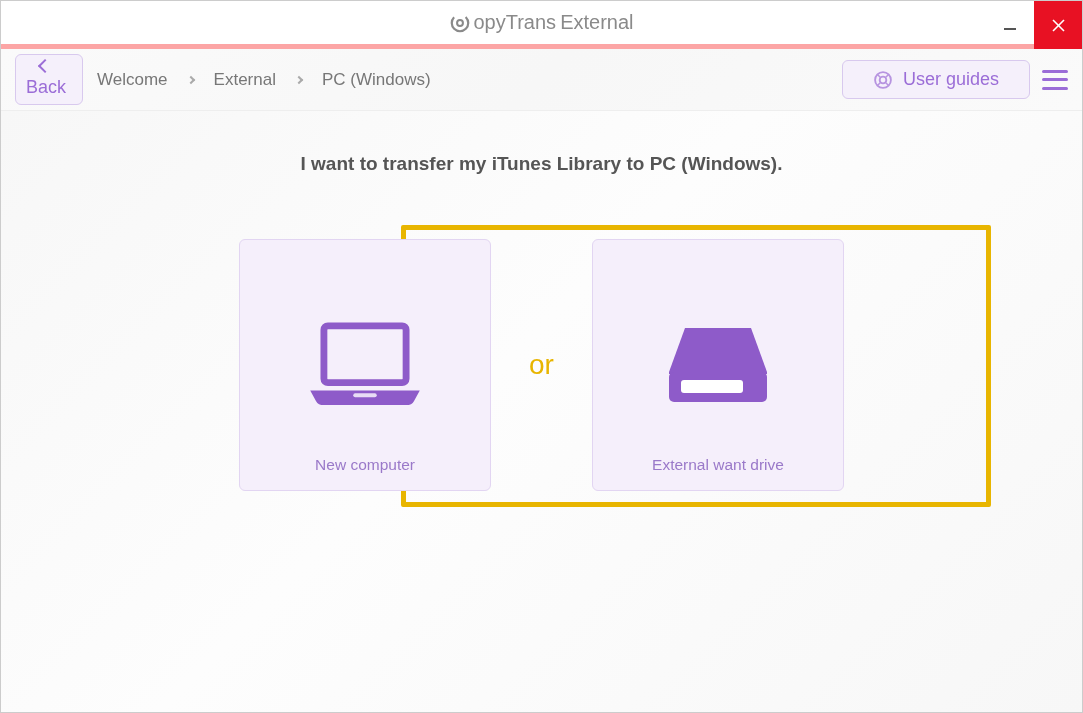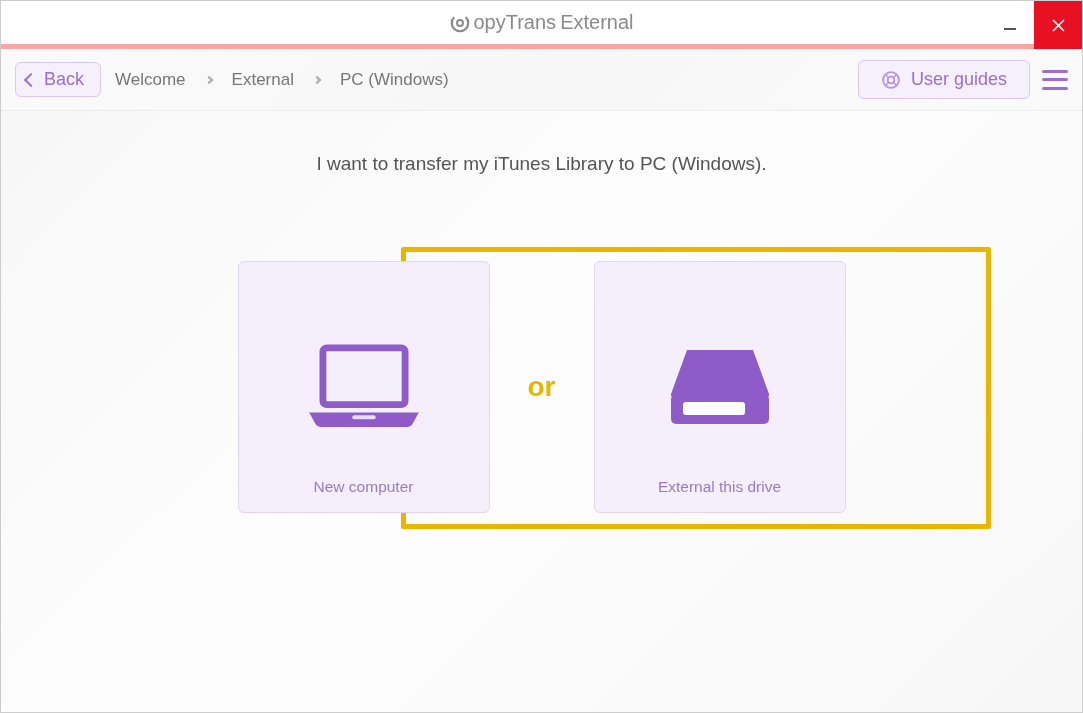--- a/index.html
+++ b/index.html
@@ -65,20 +65,21 @@
     .back-btn {
       display: flex; align-items: center;
       gap: 6px;
       border: 1.5px solid #d8c9ee;
       background: #f5f0fb;
       color: #9b6dd7;
       font-size: 18px;
       padding: 6px 16px 6px 10px;
       border-radius: 6px;
       cursor: pointer;
+      flex-direction: column;
     }
     .back-btn .chevron-left {
       width: 10px; height: 10px;
       border-left: 2.5px solid #9b6dd7;
       border-bottom: 2.5px solid #9b6dd7;
       transform: rotate(45deg);
       margin-right: 2px;
     }
     .breadcrumb {
       display: flex; align-items: center;
@@ -95,21 +96,21 @@
       position: absolute; right: 14px;
       display: flex; align-items: center; gap: 12px;
     }
     .guides-btn {
       display: flex; align-items: center;
       gap: 10px;
       border: 1.5px solid #d8c9ee;
       background: #f5f0fb;
       color: #9b6dd7;
       font-size: 18px;
-      padding: 8px 22px;
+      padding: 8px 30px;
       border-radius: 6px;
       cursor: pointer;
     }
     .lifebuoy {
       width: 20px; height: 20px;
     }
     .hamburger {
       width: 26px; height: 20px;
       display: flex; flex-direction: column; justify-content: space-between;
       cursor: pointer;
@@ -121,22 +122,22 @@
       padding-top: 42px;
       height: calc(100% - 48px - 62px);
       background:
         linear-gradient(135deg, rgba(245,245,245,0.8), rgba(250,250,250,0.4) 45%, rgba(245,245,245,0.8));
       position: relative;
     }
     .headline {
       text-align: center;
       color: #555;
       font-size: 19px;
-      font-weight: 400;
-      margin-bottom: 86px;
+      font-weight: 700;
+      margin-bottom: 64px;
     }
     .options-row {
       display: flex;
       align-items: center;
       justify-content: center;
       gap: 38px;
       position: relative;
     }
     .card {
       width: 252px;
@@ -169,21 +170,21 @@
       border-radius: 2px;
       top: -14px;
       height: 282px;
       width: 590px;
       left: 400px;
       pointer-events: none;
     }
     .or-label {
       color: #e8b500;
       font-size: 28px;
-      font-weight: 700;
+      font-weight: 400;
     }
     .laptop-svg { width: 118px; height: 90px; }
     .folder-svg { width: 110px; height: 90px; }
     .drive-svg { width: 110px; height: 85px; }
     .card-icon.laptop { top: 80px; }
     .card-icon.folder { top: 74px; }
     .card-icon.drive { top: 82px; }
   </style>
 </head>
 <body>
@@ -271,19 +272,19 @@
       <span class="or-label">or</span>
 
       <div class="card">
         <div class="card-icon drive">
           <svg class="drive-svg" viewBox="0 0 110 85">
             <path d="M 22 6 L 88 6 L 104 50 L 104 52 L 6 52 L 6 50 Z" fill="#8e5bc9"></path>
             <rect x="6" y="50" width="98" height="30" rx="5" fill="#8e5bc9"></rect>
             <rect x="18" y="58" width="62" height="13" rx="3" fill="#fff"></rect>
           </svg>
         </div>
-        <div class="card-label">External this drive</div>
+        <div class="card-label">External want drive</div>
       </div>
 
     </div>
   </div>
 
 </div>
 
 </body></html>

